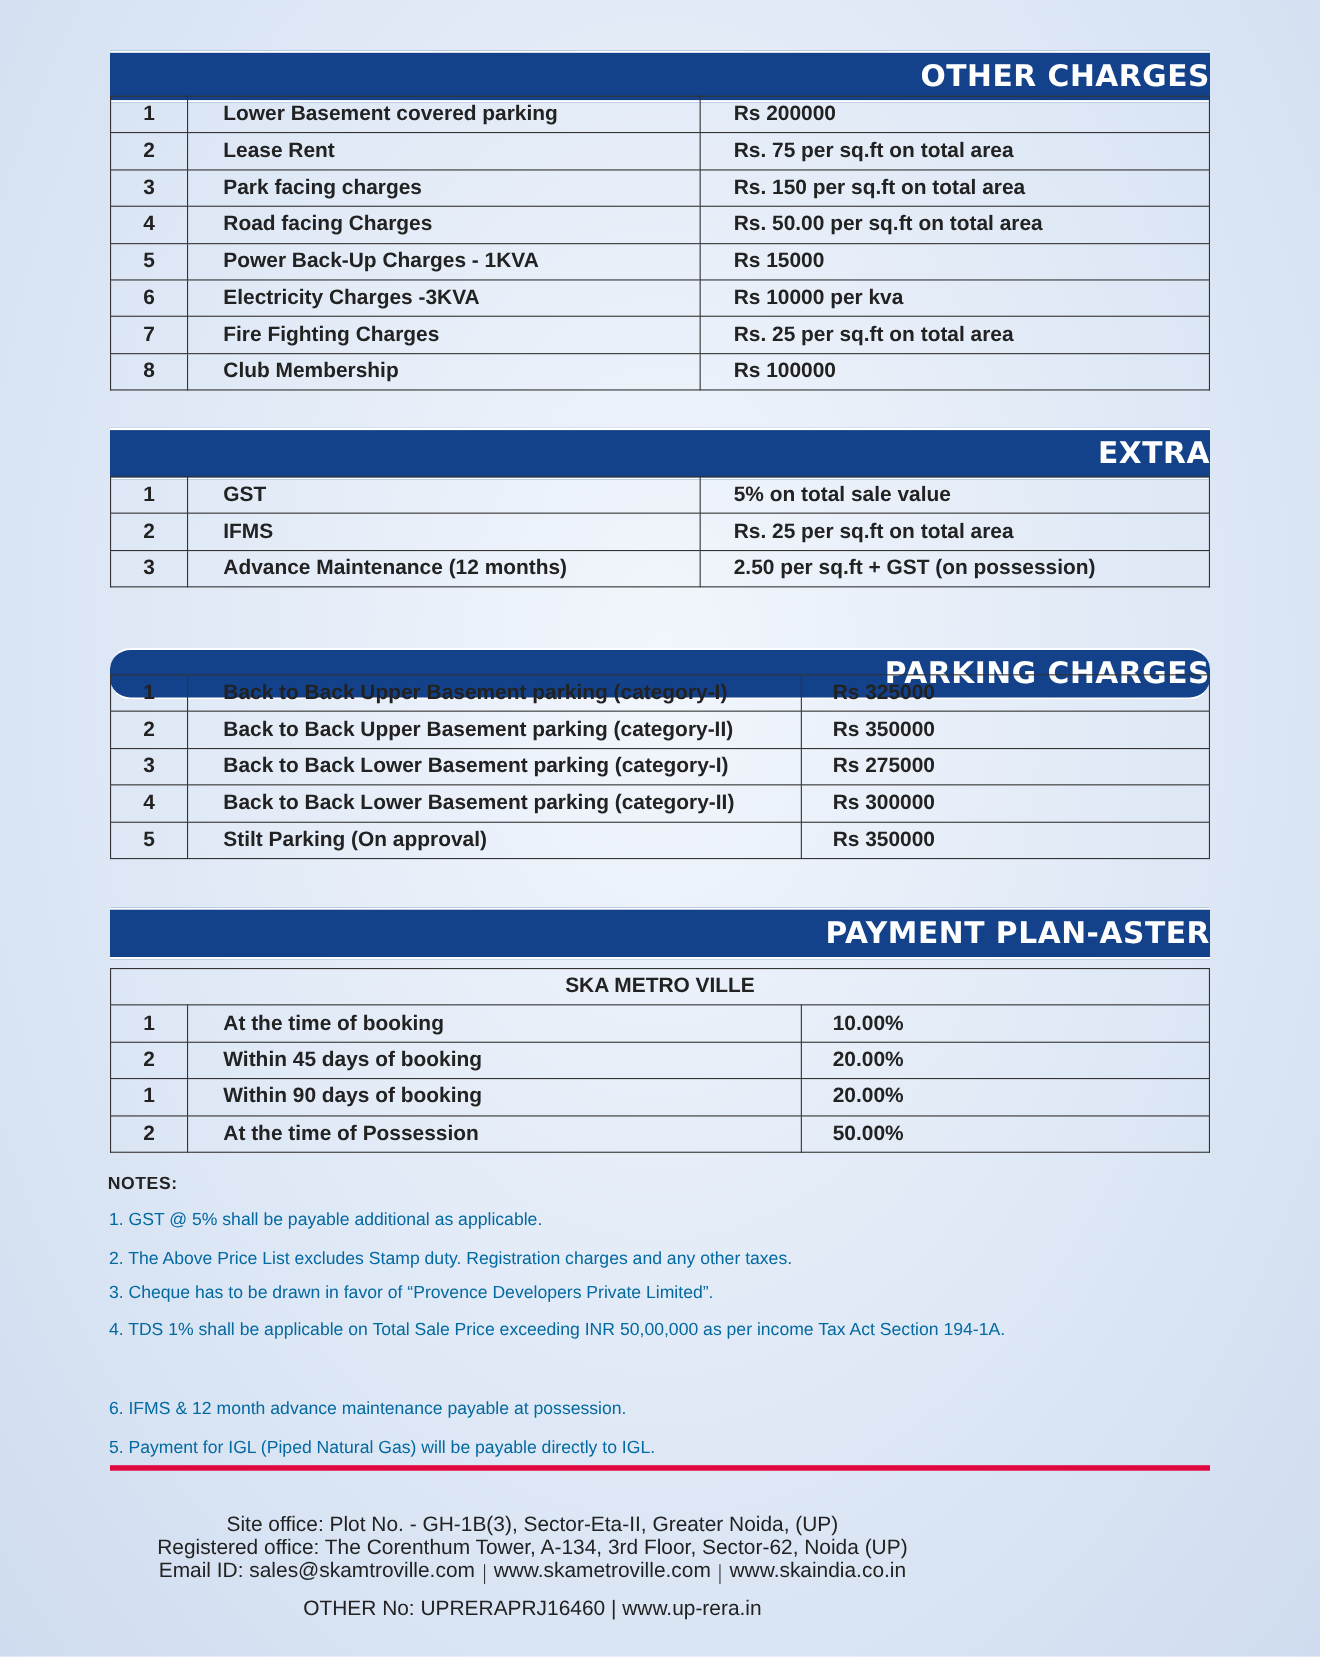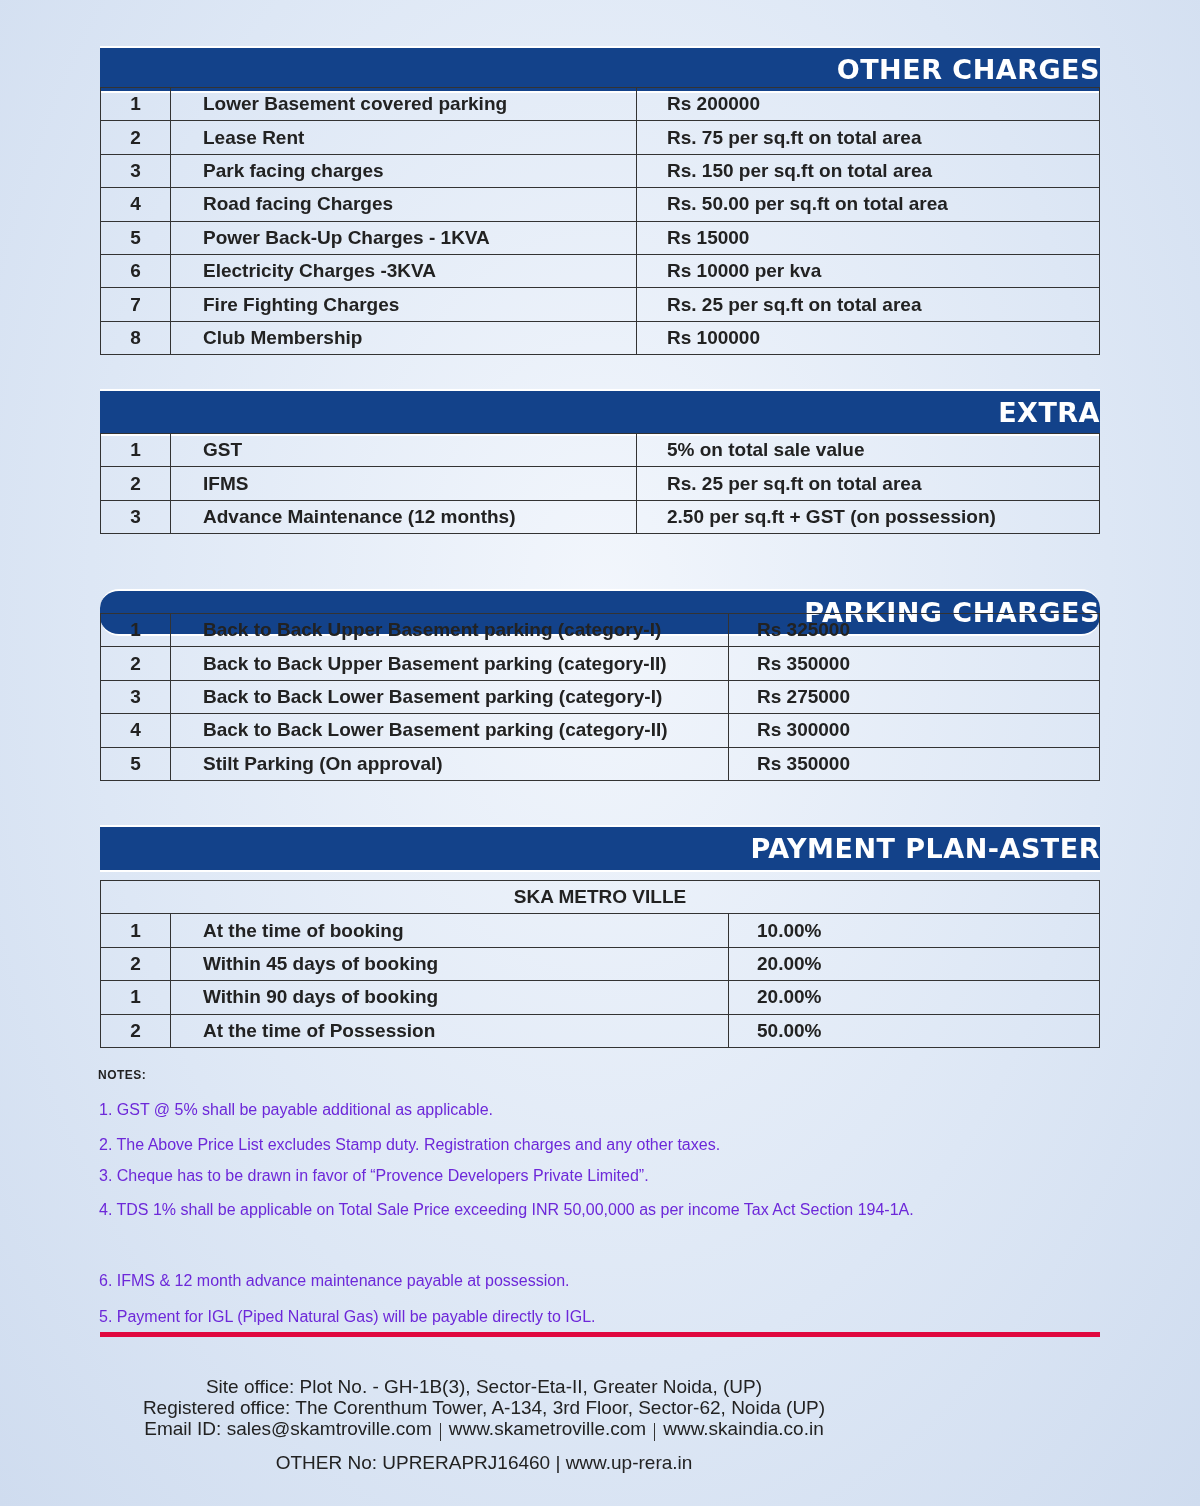--- a/index.html
+++ b/index.html
@@ -26,24 +26,24 @@
     font-size: 19px; color: #222;
   }
   td { border: 1.5px solid #333; height: 33.4px; padding: 0; }
   td.num { width: 70px; text-align: center; }
   td.desc { padding-left: 32px; }
   td.val { padding-left: 30px; }
   td.val2 { padding-left: 28px; }
   td.title { text-align: center; }
   .notes-title {
     position: absolute; left: 98px; top: 1068px;
-    font-weight: bold; font-size: 12px; color: #222; letter-spacing: 0.5px;
+    font-weight: bold; font-size: 16px; color: #222; letter-spacing: 0.5px;
   }
   .note {
-    position: absolute; left: 99px; font-size: 16px; color: #6d28d9;
+    position: absolute; left: 99px; font-size: 16px; color: #0369a1;
   }
   .redline {
     position: absolute; left: 100px; top: 1332px; width: 1000px; height: 5px;
     background: #e0083f;
   }
   .footer {
     position: absolute; left: 0; width: 968px; text-align: center;
     font-size: 19px; color: #222; line-height: 21px;
   }
 </style>

